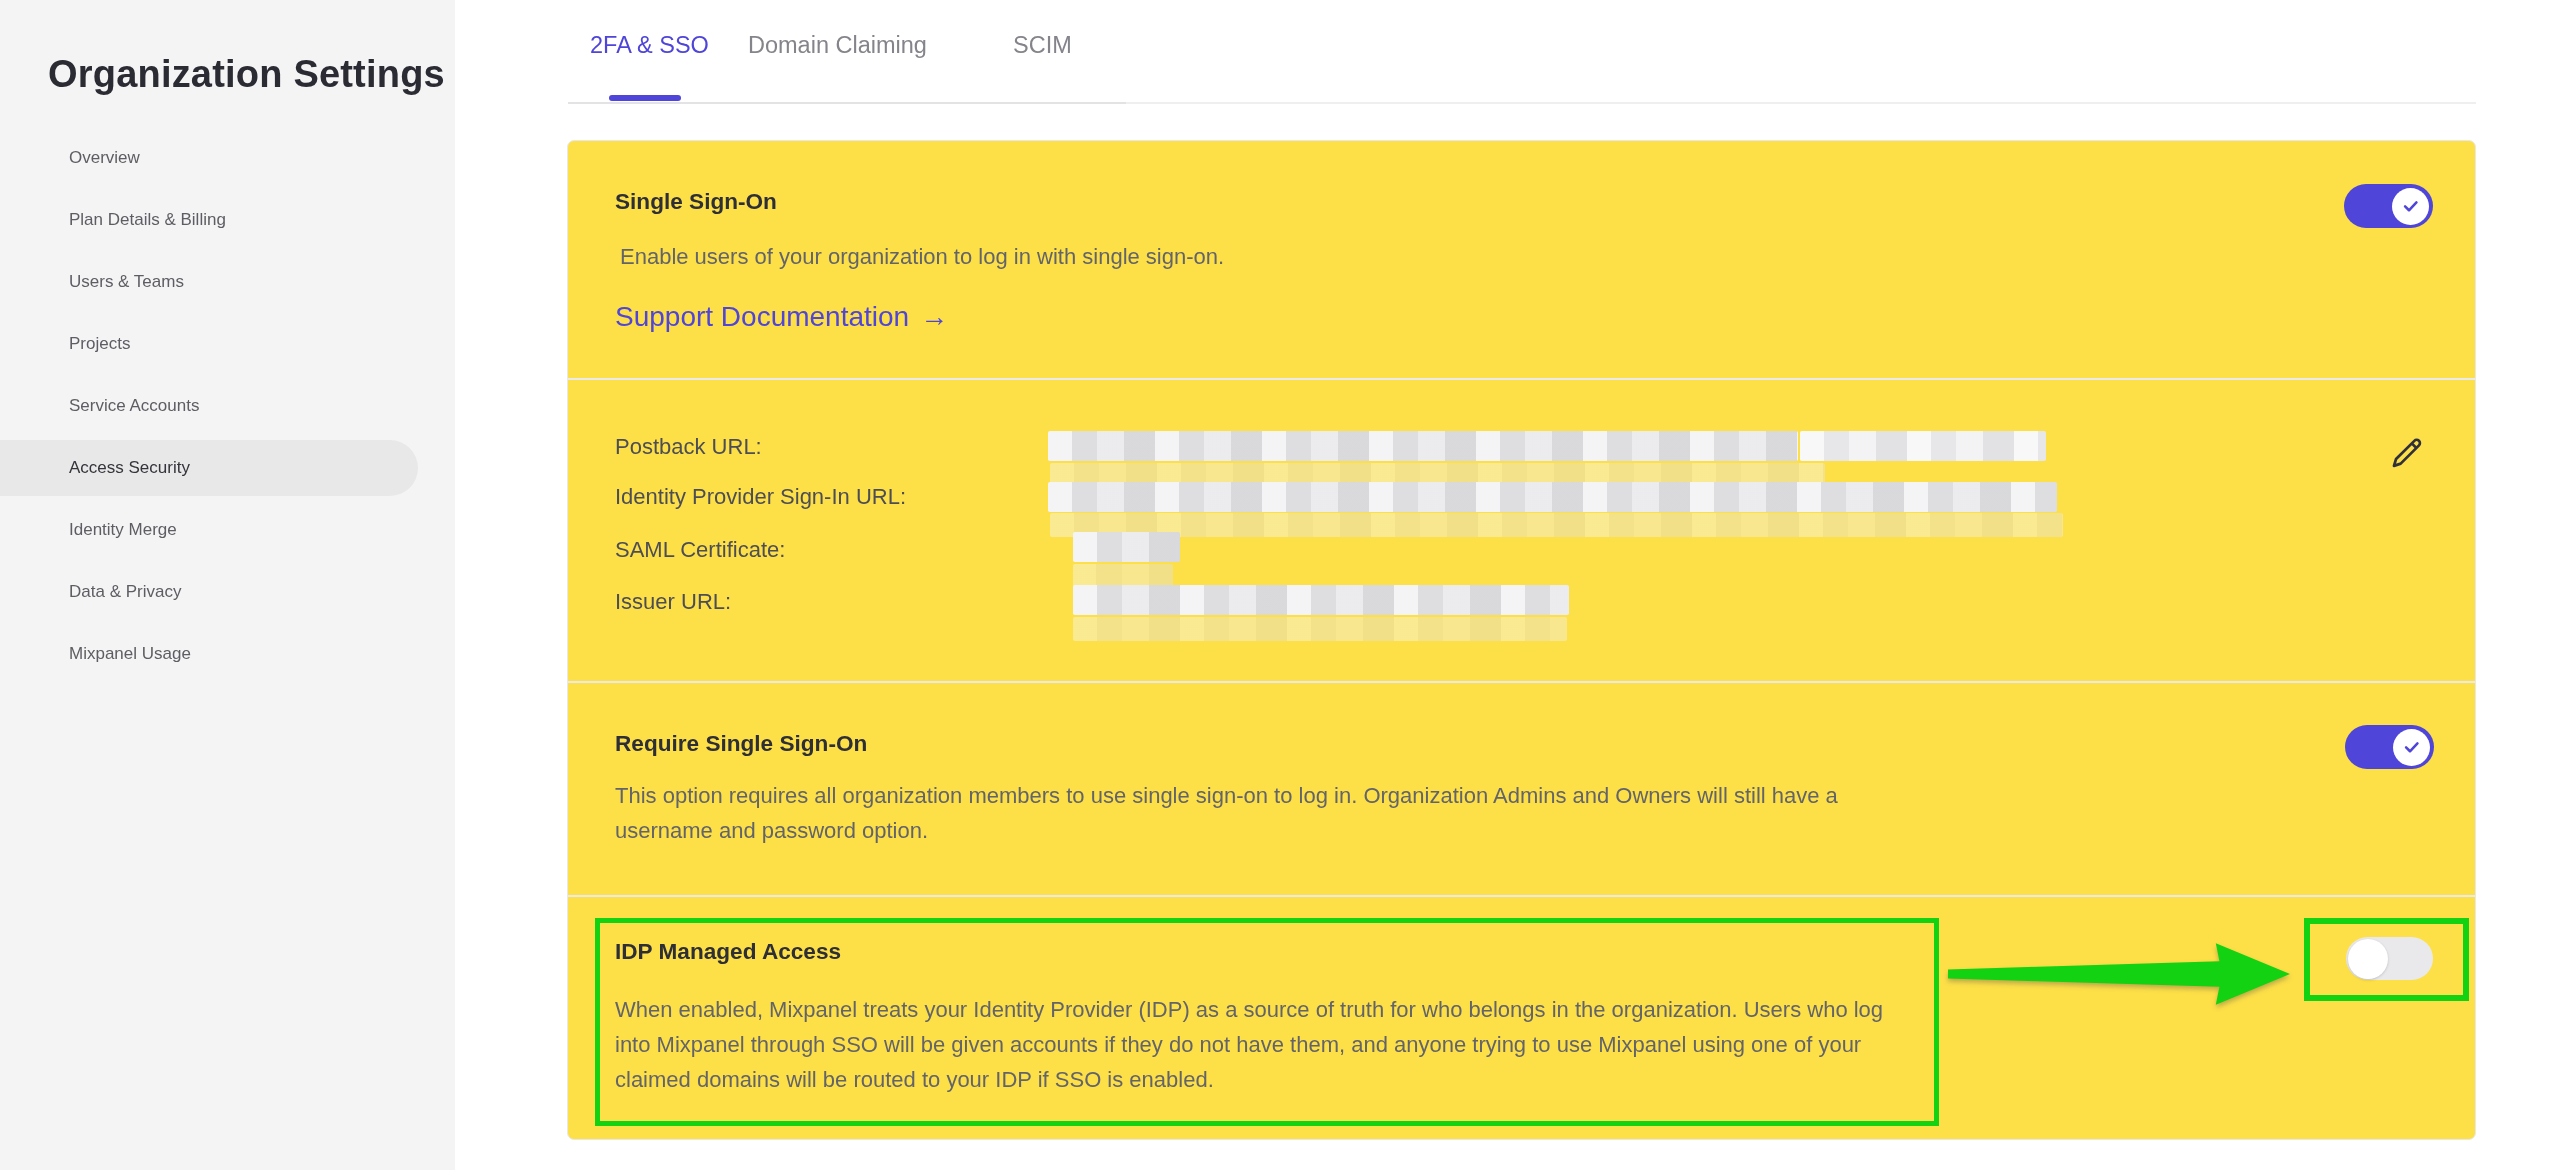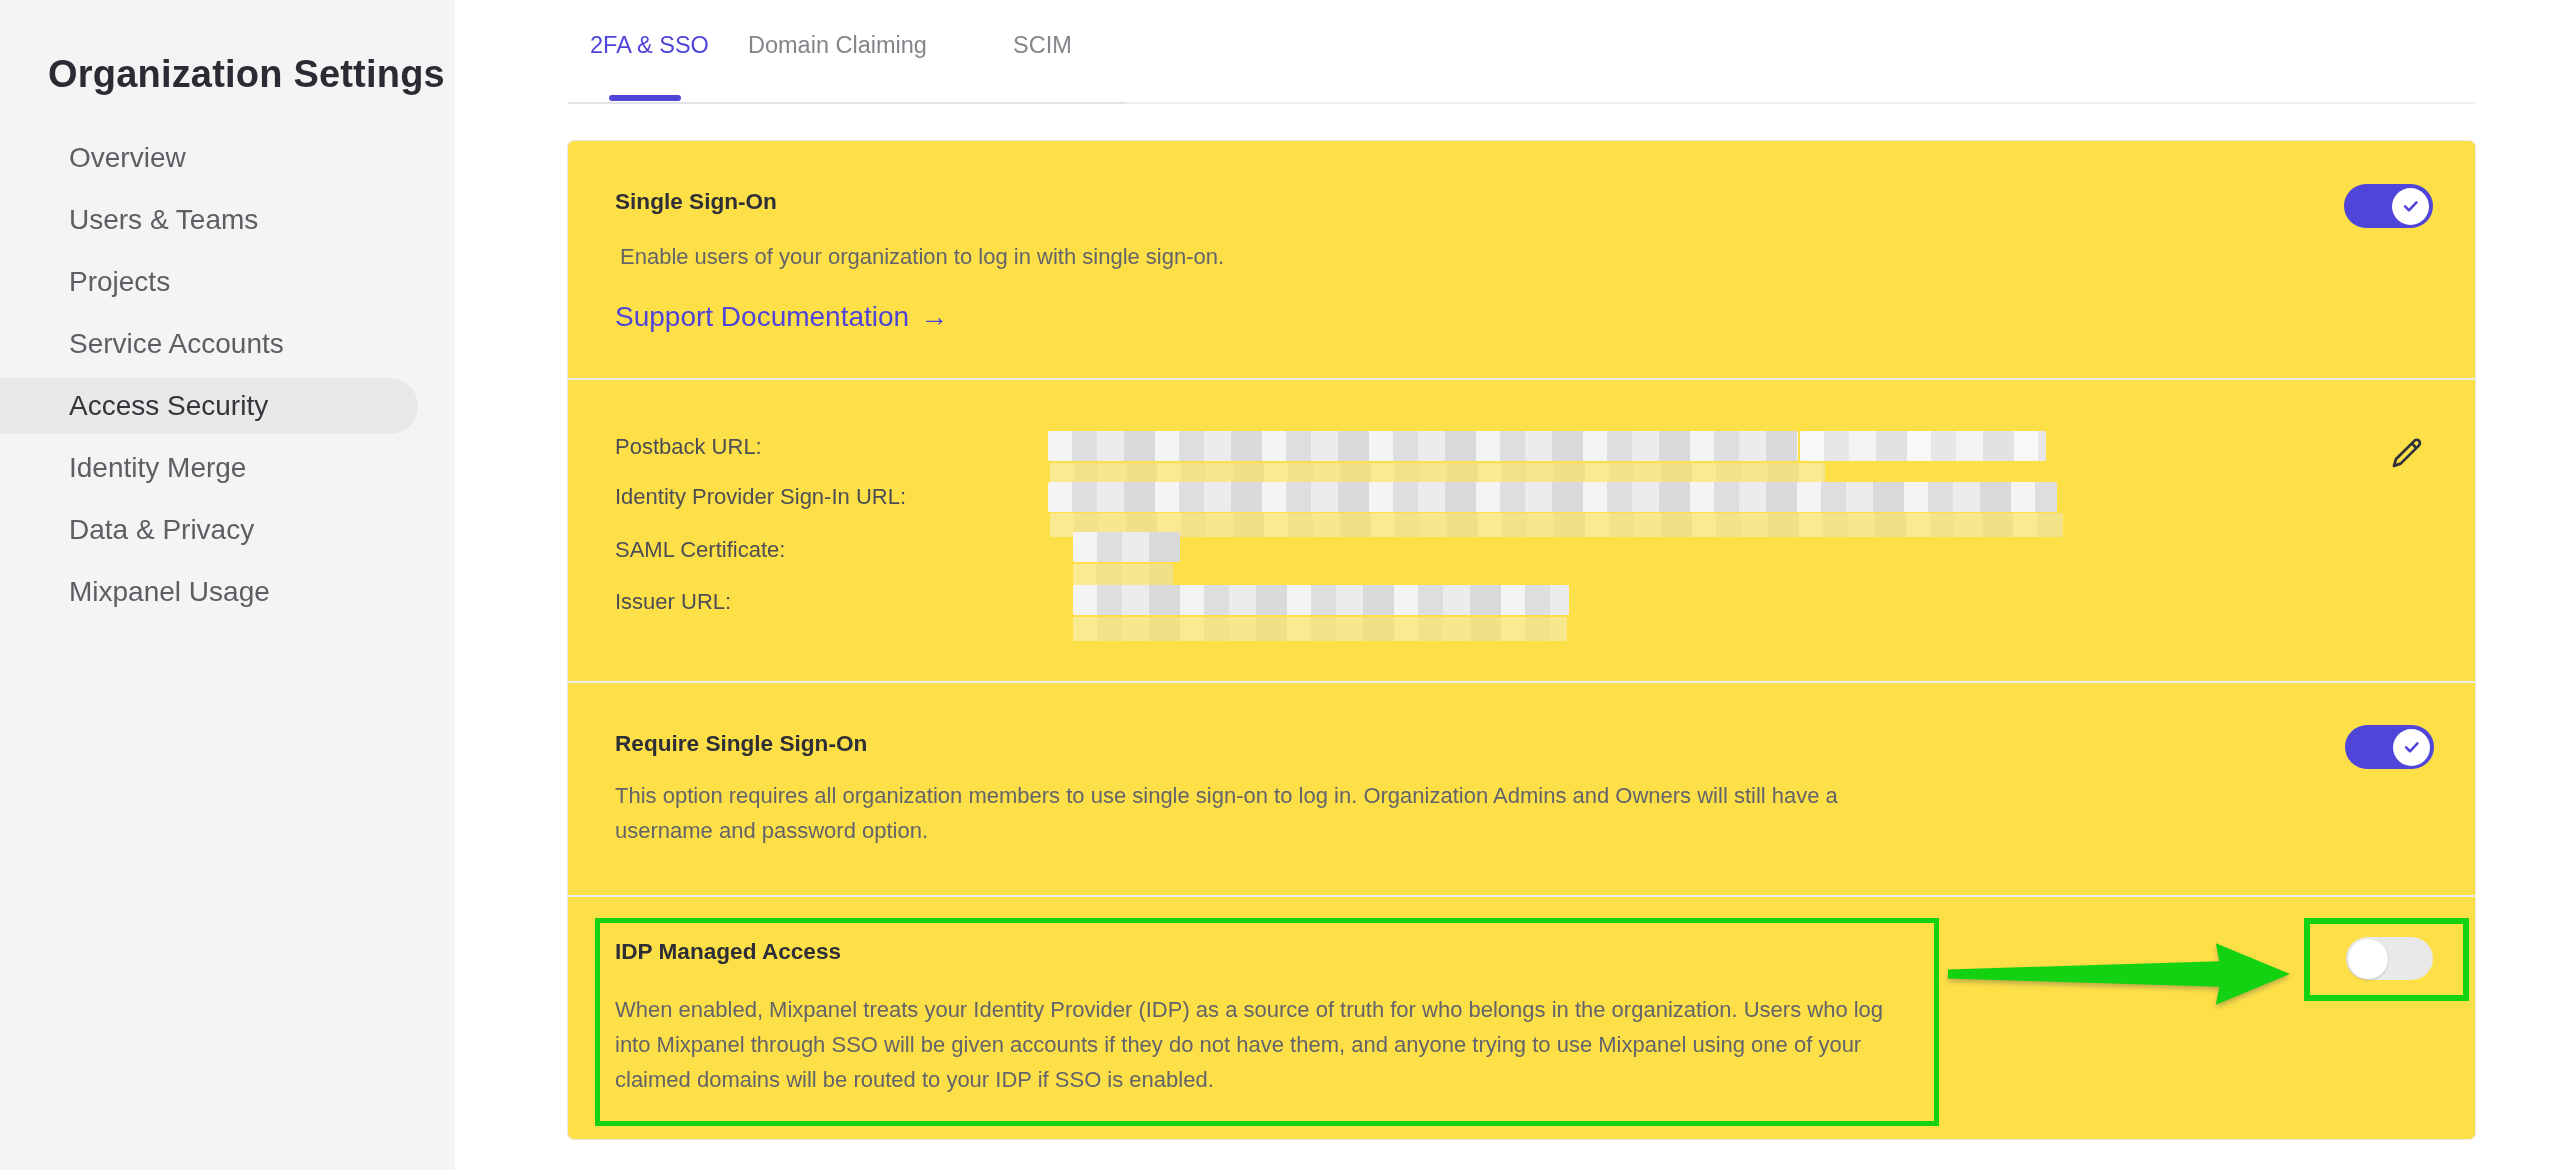--- a/index.html
+++ b/index.html
@@ -13,21 +13,21 @@
     --sidebar-bg:#f4f4f5;
     --pill-bg:#e8e8e9;
     --border:#e8e8ea;
   }
 
   
   .sidebar{position:absolute;left:0;top:0;width:455px;height:1170px;background:var(--sidebar-bg)}
   .sb-title{position:absolute;left:48px;top:53px;font-size:38px;font-weight:700;color:#2b2b33;letter-spacing:0.2px;white-space:nowrap}
   .nav{position:absolute;left:0;top:127px;width:455px}
   .nav-item{position:relative;height:62px;display:flex;align-items:center;padding-left:69px;
-    font-size:28px;color:#5d5d63;cursor:pointer;box-sizing:border-box;white-space:nowrap}
+    font-size:17px;color:#5d5d63;cursor:pointer;box-sizing:border-box;white-space:nowrap}
   .nav-item.active{color:#34343b;font-weight:500}
   .nav-item.active::before{content:"";position:absolute;left:0;top:2.7px;width:418px;height:56px;
     background:var(--pill-bg);border-radius:0 28px 28px 0}
   .nav-item span{position:relative;z-index:1}
 
   
   .tab{position:absolute;top:32px;font-size:23.5px;color:#84848b;cursor:pointer;white-space:nowrap}
   .tab.active{color:var(--accent);font-weight:500}
   .tab-border-a{position:absolute;left:568px;top:102px;width:558px;height:1.8px;background:#e3e3e6}
   .tab-border-b{position:absolute;left:1126px;top:102px;width:1350px;height:1.8px;background:#efeff1}
@@ -70,20 +70,23 @@
     filter:drop-shadow(0 3.6px 2.7px rgba(70,70,70,.35))}
 </style>
 </head>
 <body>
 
 <div class="sidebar">
   <div class="sb-title">Organization Settings</div>
   <div class="nav" id="nav">
       <div class="nav-item">
         <span>Overview</span>
+      </div>
+      <div class="nav-item">
+        <span>Plan Details &amp; Billing</span>
       </div>
       <div class="nav-item">
         <span>Users &amp; Teams</span>
       </div>
       <div class="nav-item">
         <span>Projects</span>
       </div>
       <div class="nav-item">
         <span>Service Accounts</span>
       </div>

